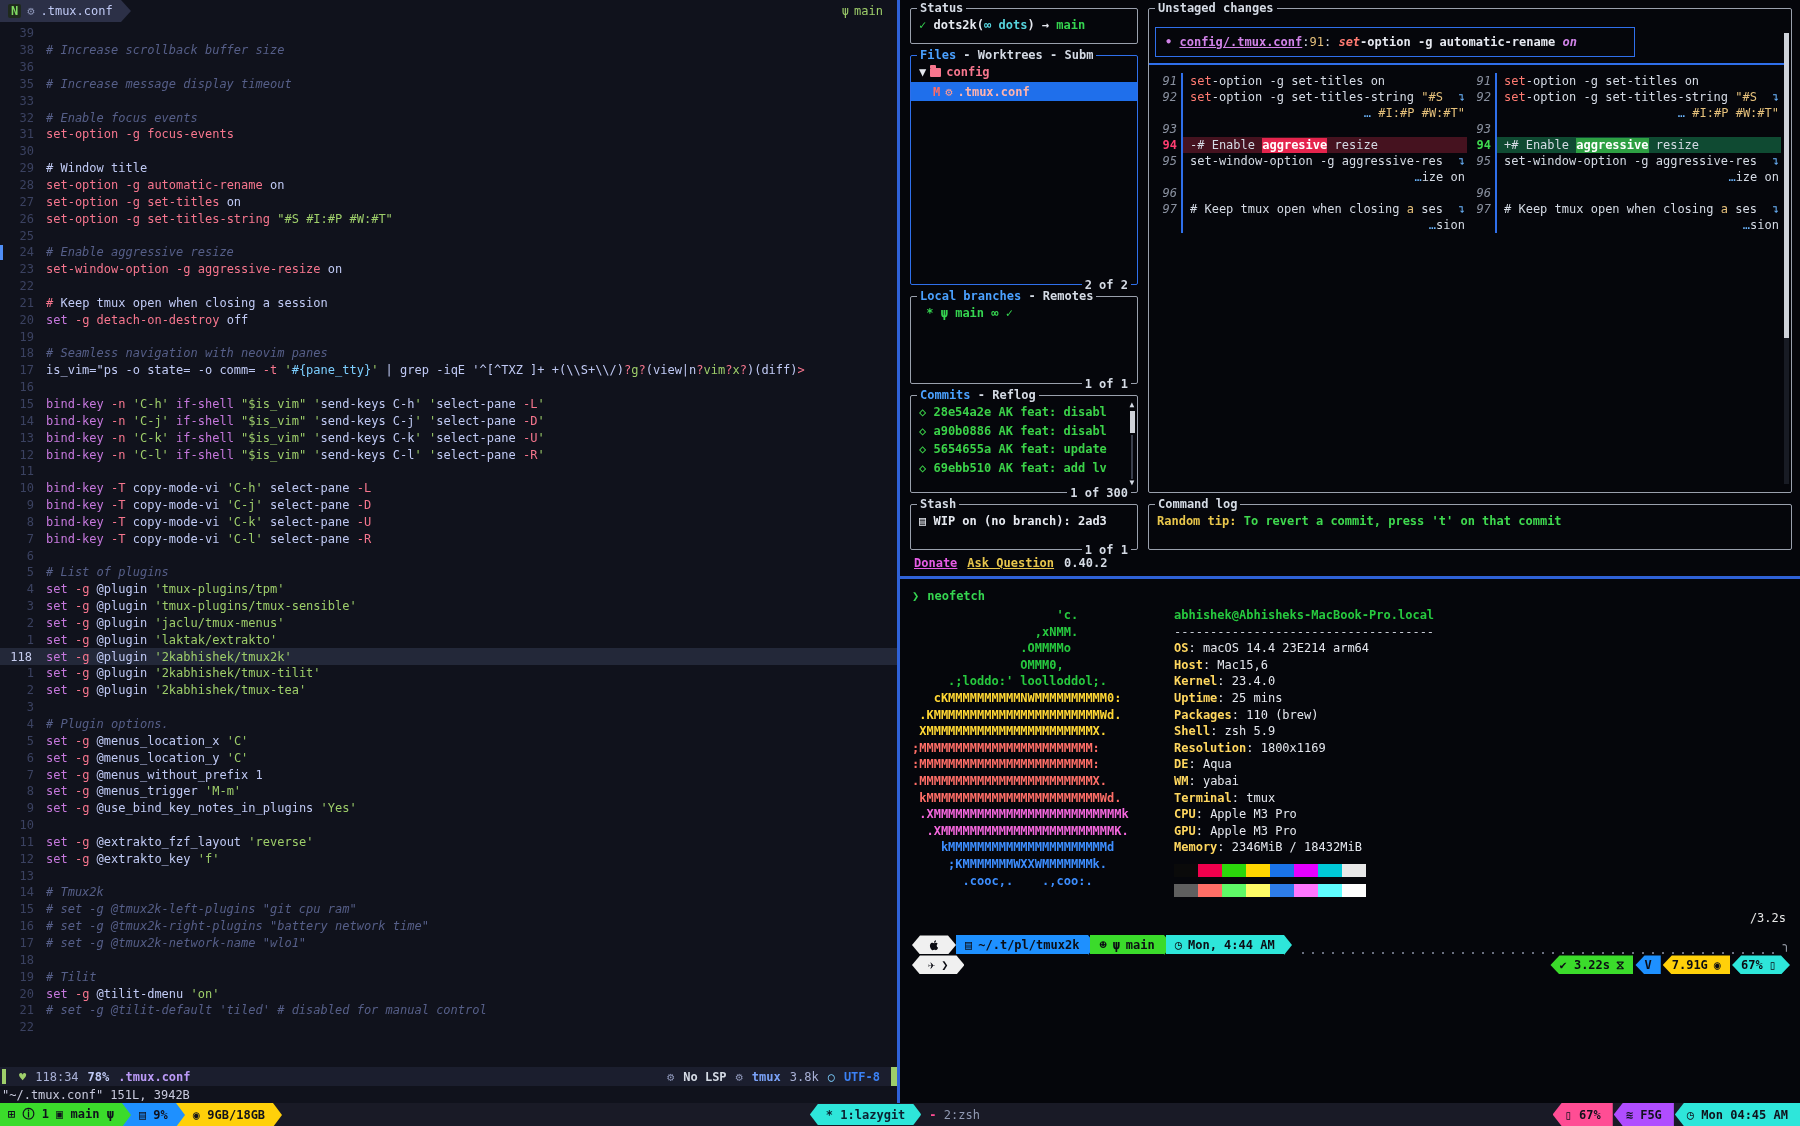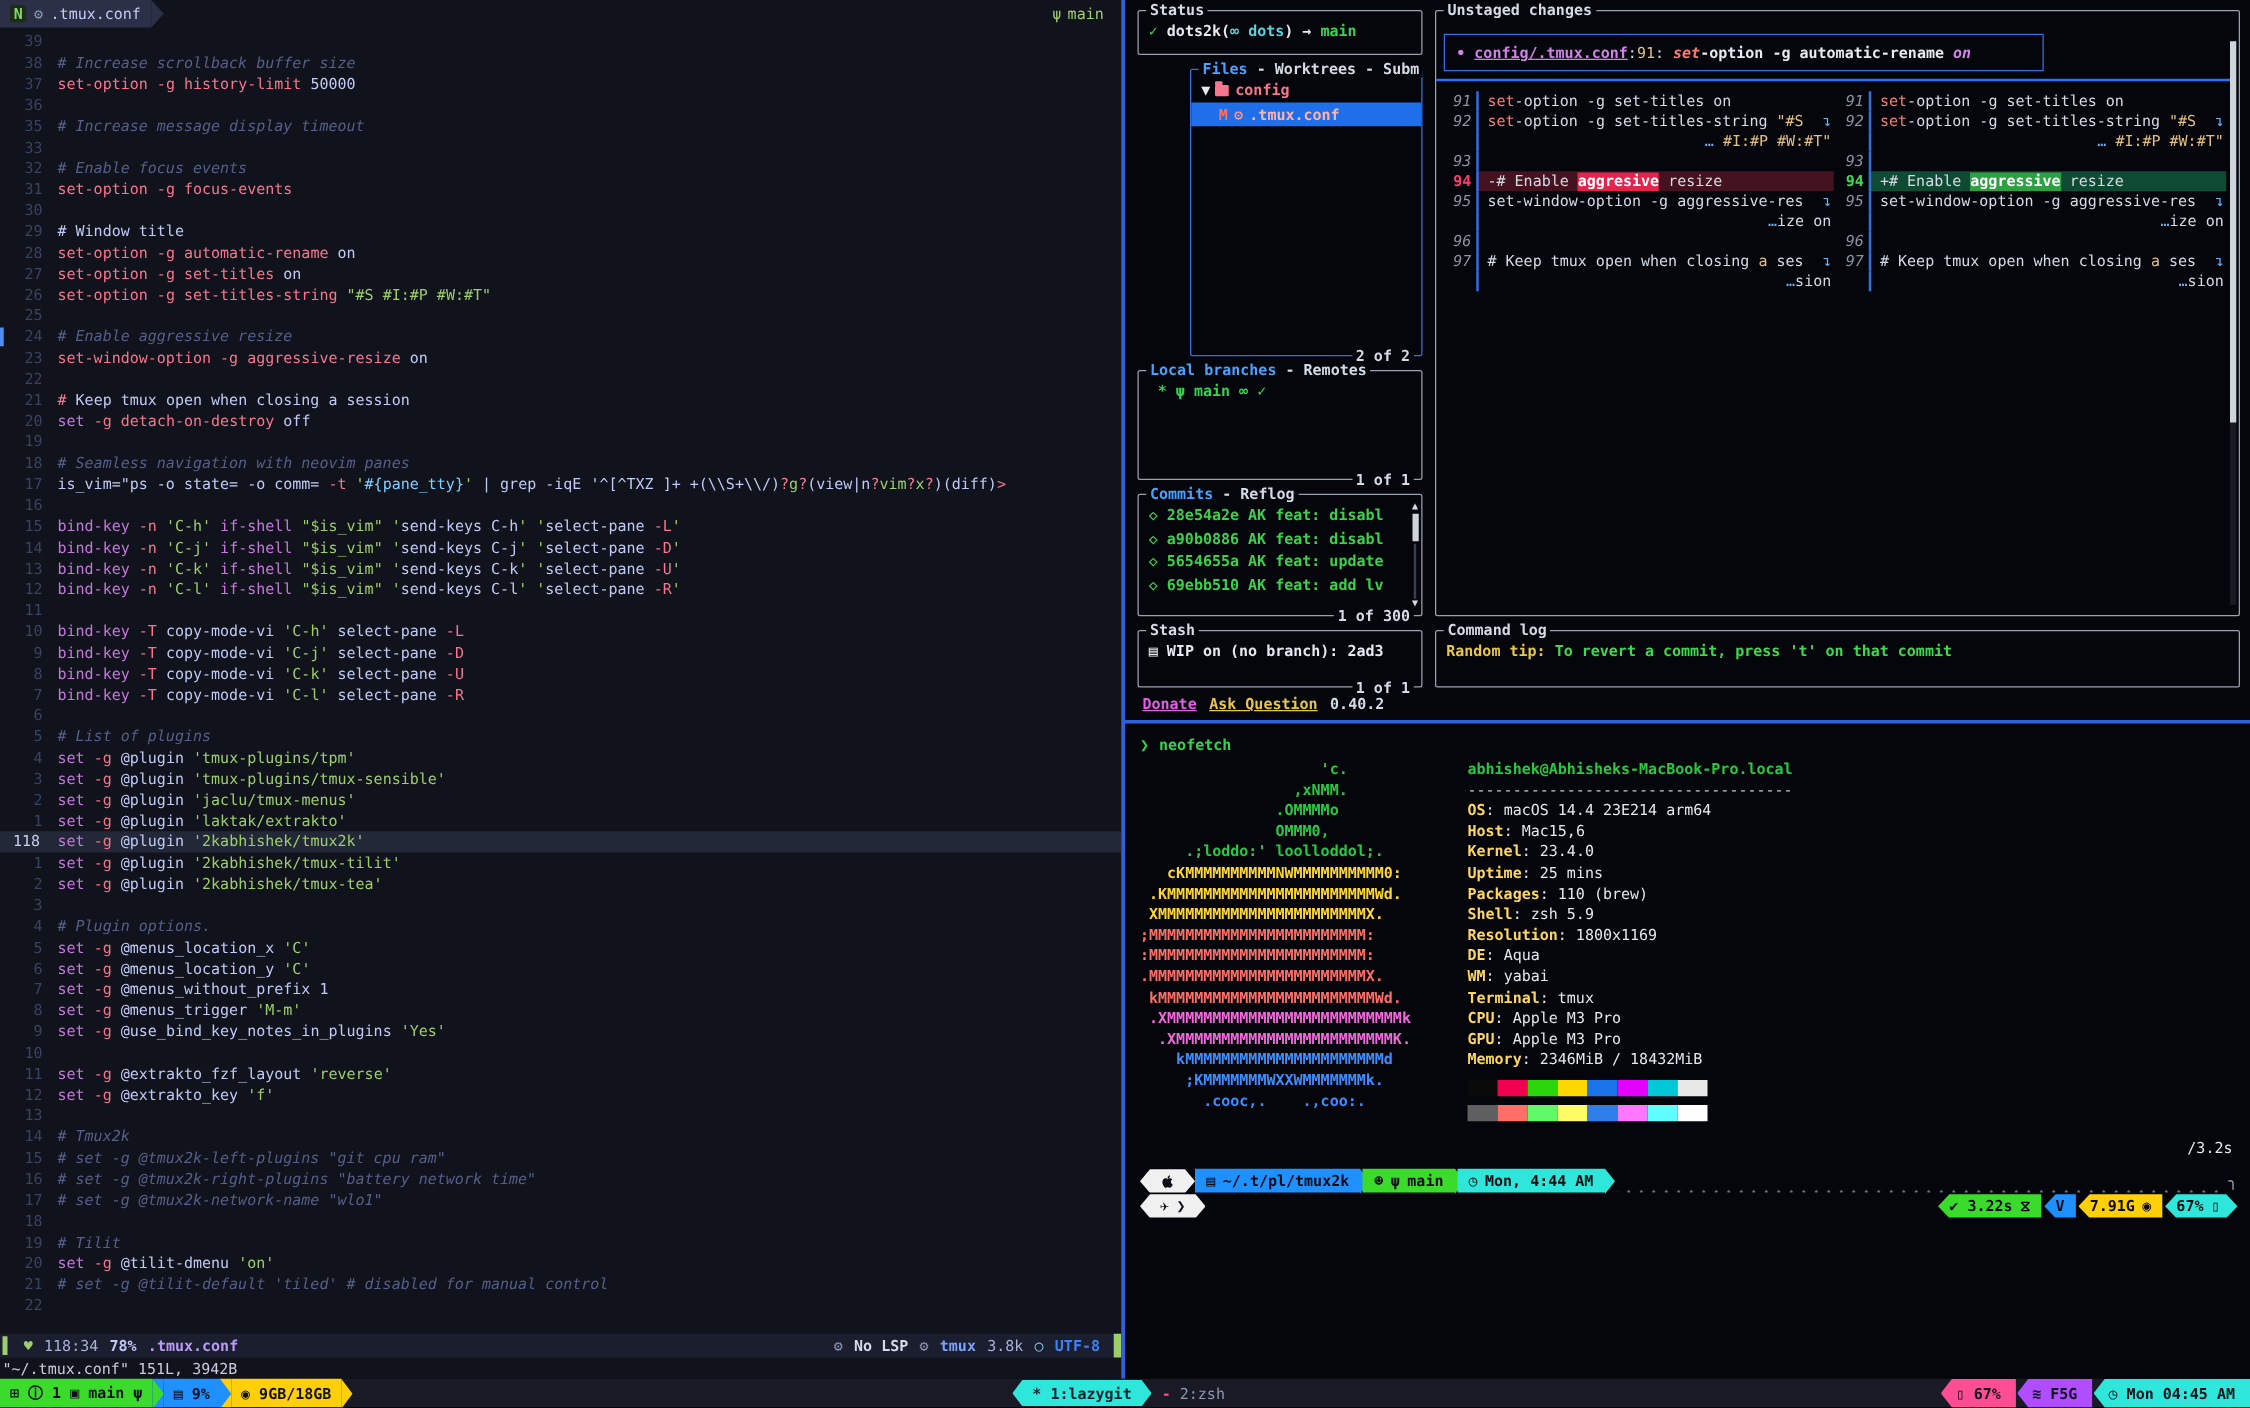--- a/index.html
+++ b/index.html
@@ -40,21 +40,21 @@
   .slend{width:6px;height:19px;background:#9ece6a;margin-left:2px;}
   .cmdline{height:17px;flex:none;display:flex;align-items:center;padding-left:2px;color:#c8cadd;white-space:pre;}
   
   .vsep{width:3px;flex:none;background:#2f62d8;}
   .hsep{height:3px;flex:none;background:#2f62d8;}
   
   .rightcol{flex:1;display:flex;flex-direction:column;background:#05060b;min-width:0;min-height:0;}
   .lg{display:flex;padding:8px 8px 0 10px;gap:10px;flex:none;}
   .lg-left{width:228px;flex:none;display:flex;flex-direction:column;gap:11px;}
   .panel{border:1px solid #9aa0ad;border-radius:2px;position:relative;padding:7px 6px 4px 8px;background:#05060b;}
-  .panel.active{border-color:#2f6feb;border-width:1px;margin-left:42px;}
+  .panel.active{border-color:#2f6feb;border-width:1px;}
   .ptitle{position:absolute;top:-8px;left:6px;background:#05060b;padding:0 3px;color:#d5dbe5;white-space:pre;font-weight:bold;}
   .ptitle .hl{color:#4ba1ff;}
   .pcount{position:absolute;bottom:-8px;right:6px;background:#05060b;padding:0 3px;color:#d5dbe5;font-weight:bold;}
   .p-status{height:36px;}
   .p-files{height:230px;}
   .p-branches{height:88px;}
   .p-commits{height:98px;}
   .p-stash{height:46px;}
   .lgrow{height:18px;display:flex;align-items:center;white-space:pre;gap:0;}
   .lgcheck{color:#35d450;font-weight:bold;}
@@ -159,21 +159,20 @@
         </div>
         <div class="tabarrow"></div>
         <div class="wbranch">
           <span>ψ</span>
           <span>main</span>
         </div>
       </div>
       <div class="code" id="vim-code">
           <div class="vrow"><span class="lnum">39</span><span class="vtext"></span></div>
           <div class="vrow"><span class="lnum">38</span><span class="vtext"><span class="s-c"># Increase scrollback buffer size</span></span></div>
-          <div class="vrow"><span class="lnum">37</span><span class="vtext"><span class="s-r">set-option</span><span class="s-w"> </span><span class="s-r">-g</span><span class="s-w"> </span><span class="s-r">history-limit</span><span class="s-w"> 50000</span></span></div>
           <div class="vrow"><span class="lnum">36</span><span class="vtext"></span></div>
           <div class="vrow"><span class="lnum">35</span><span class="vtext"><span class="s-c"># Increase message display timeout</span></span></div>
           <div class="vrow"><span class="lnum">33</span><span class="vtext"></span></div>
           <div class="vrow"><span class="lnum">32</span><span class="vtext"><span class="s-c"># Enable focus events</span></span></div>
           <div class="vrow"><span class="lnum">31</span><span class="vtext"><span class="s-r">set-option</span><span class="s-w"> </span><span class="s-r">-g</span><span class="s-w"> </span><span class="s-r">focus-events</span></span></div>
           <div class="vrow"><span class="lnum">30</span><span class="vtext"></span></div>
           <div class="vrow"><span class="lnum">29</span><span class="vtext"><span class="s-w"># Window title</span></span></div>
           <div class="vrow"><span class="lnum">28</span><span class="vtext"><span class="s-r">set-option</span><span class="s-w"> </span><span class="s-r">-g</span><span class="s-w"> </span><span class="s-r">automatic-rename</span><span class="s-w"> on</span></span></div>
           <div class="vrow"><span class="lnum">27</span><span class="vtext"><span class="s-r">set-option</span><span class="s-w"> </span><span class="s-r">-g</span><span class="s-w"> </span><span class="s-r">set-titles</span><span class="s-w"> on</span></span></div>
           <div class="vrow"><span class="lnum">26</span><span class="vtext"><span class="s-r">set-option</span><span class="s-w"> </span><span class="s-r">-g</span><span class="s-w"> </span><span class="s-r">set-titles-string</span><span class="s-w"> </span><span class="s-g">"#S #I:#P #W:#T"</span></span></div>

